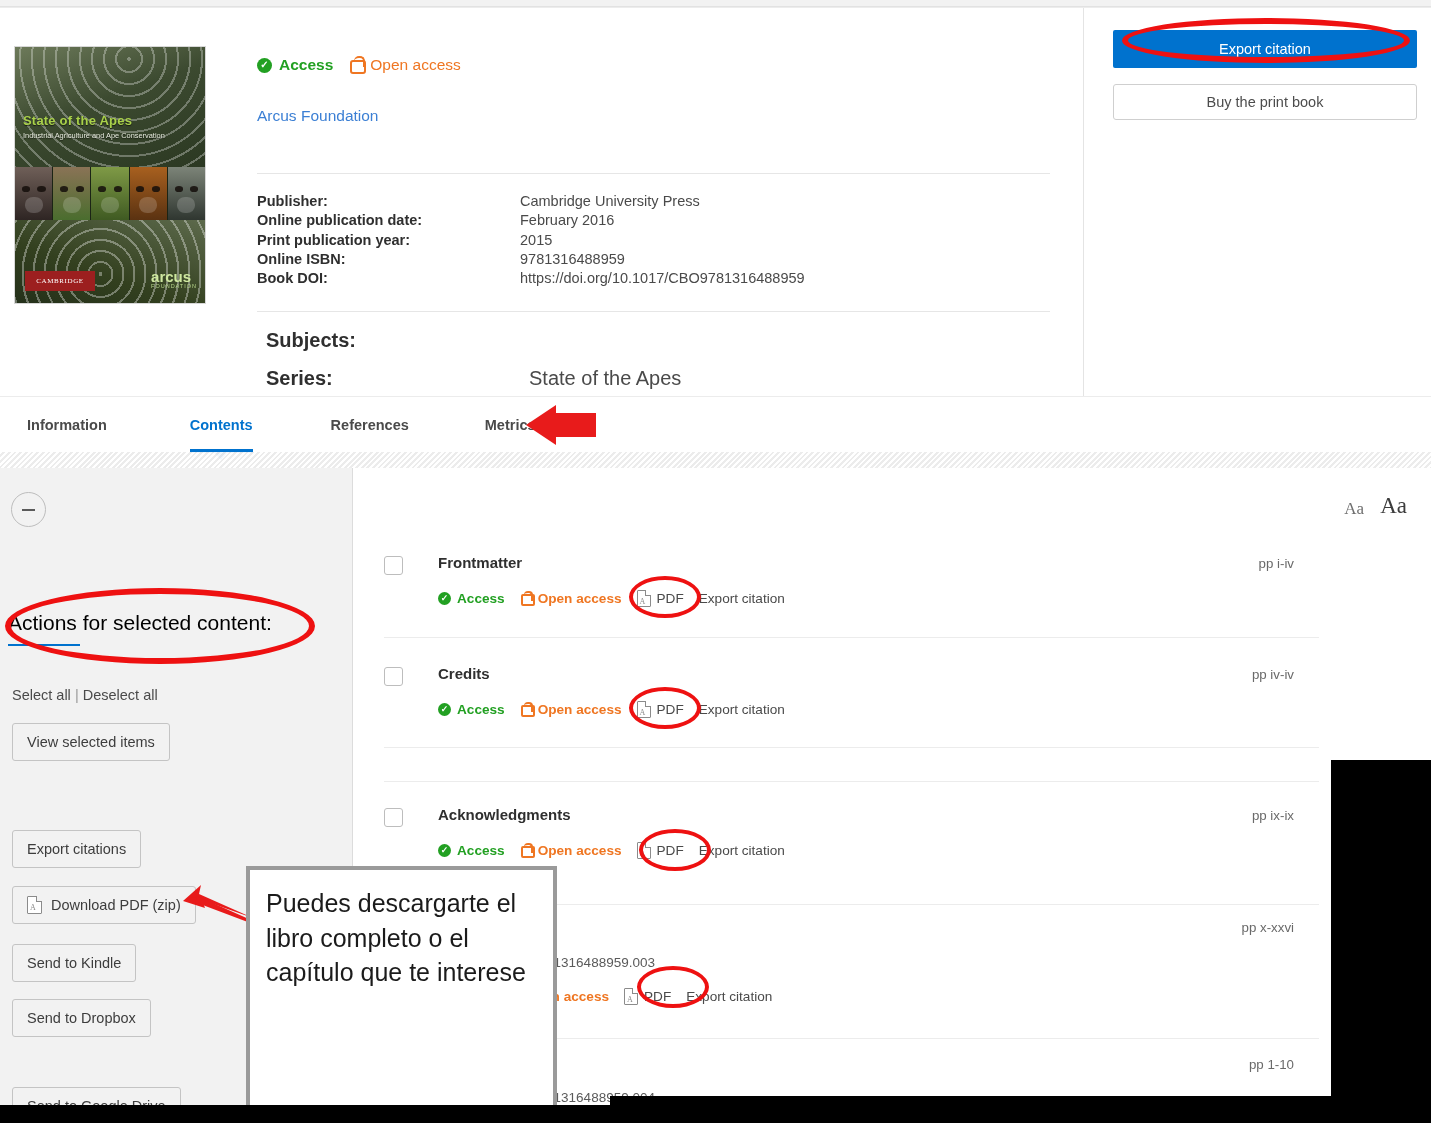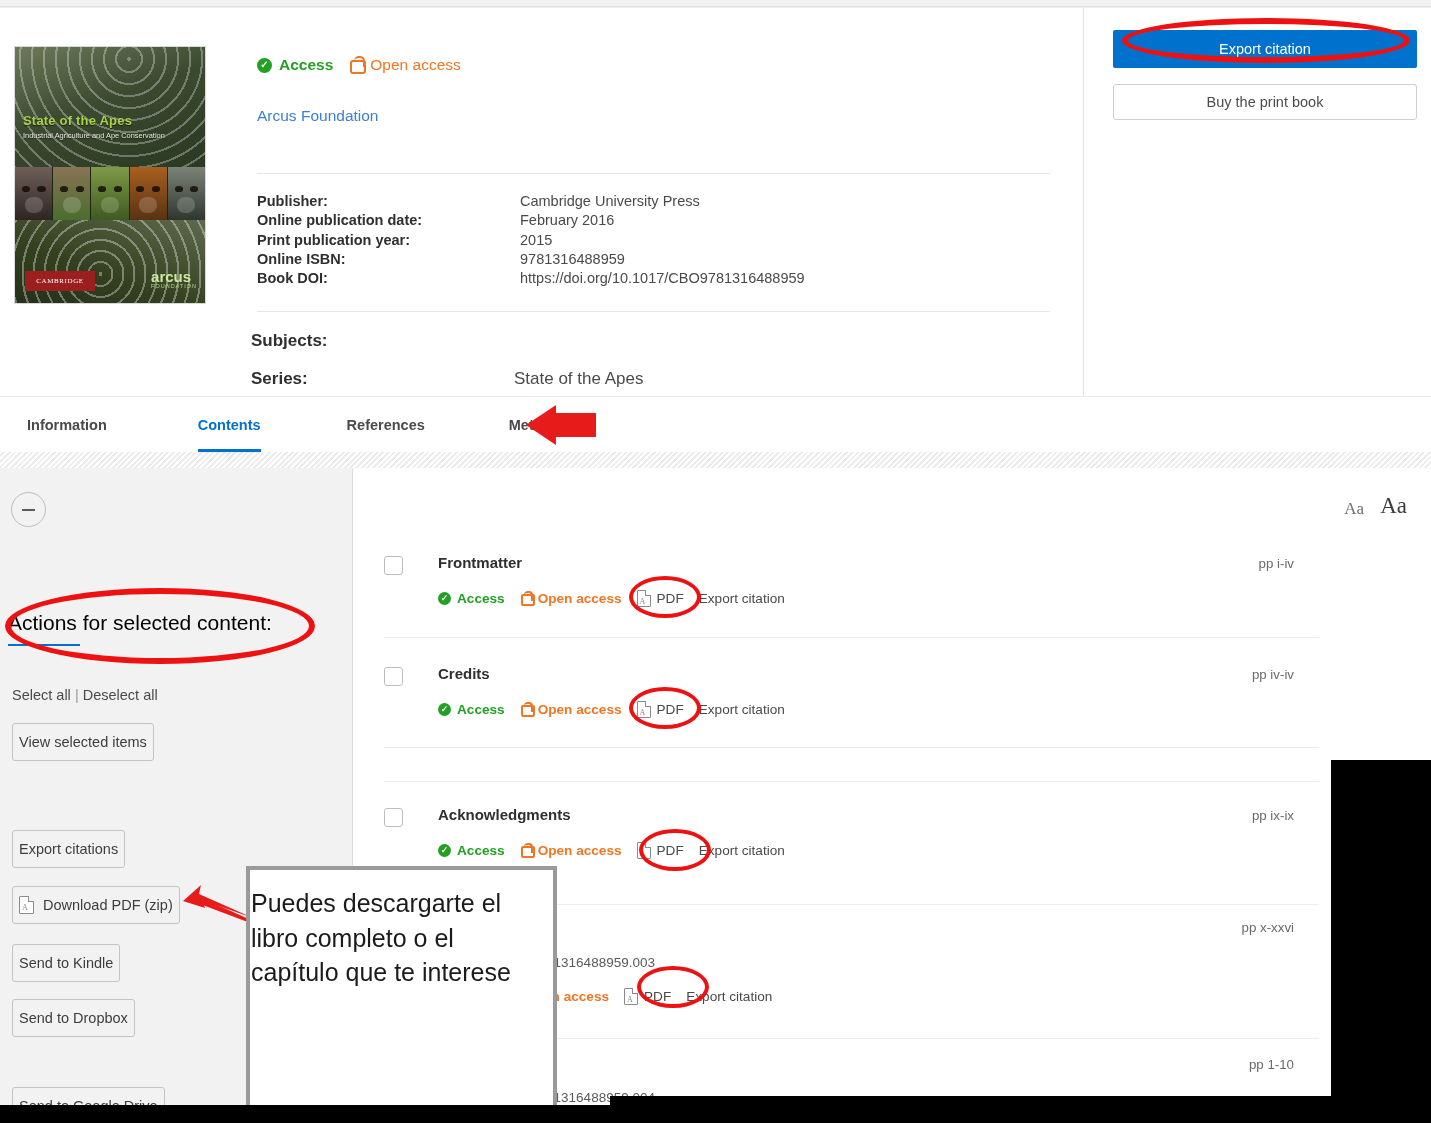--- a/index.html
+++ b/index.html
@@ -90,39 +90,39 @@
 
   .hr1 { position:absolute; left:257px; top:165px; width:793px; height:1px; background:#e6e6e6; }
   .hr2 { position:absolute; left:257px; top:303px; width:793px; height:1px; background:#e6e6e6; }
 
   
   .meta { position:absolute; left:257px; top:184px; font-size:14.5px; color:#3d3d3d; }
   .meta-row { display:flex; line-height:19.3px; }
   .meta-k { width:263px; font-weight:bold; color:#2f2f2f; flex:0 0 263px; }
   .meta-v { color:#4a4a4a; }
 
-  .meta2 { position:absolute; left:251px; top:323px; font-size:17px; color:#3d3d3d; }
+  .meta2 { position:absolute; left:266px; top:323px; font-size:20px; color:#3d3d3d; }
   .meta2 .meta-row { line-height:19.3px; align-items:flex-start; }
   .meta2 .meta-v { max-width:500px; }
 
   
   .btn-export-cite {
     position:absolute; left:1113px; top:22px; width:304px; height:38px;
     background:#0072ce; color:#fff; border:none; border-radius:2px;
     font-size:14.5px; font-family:"Liberation Sans", sans-serif; cursor:pointer;
   }
   .btn-buy {
     position:absolute; left:1113px; top:76px; width:304px; height:36px;
     background:#fff; color:#4c4c4c; border:1px solid #cfcfcf; border-radius:3px;
     font-size:14.5px; font-family:"Liberation Sans", sans-serif; cursor:pointer;
   }
 
   
   .tabs-bar { position:absolute; left:0; top:396px; width:1431px; height:56px; background:#fff; border-top:1px solid #ececec; }
-  .tabs { position:absolute; left:27px; top:0; display:flex; height:56px; align-items:center;gap:8px; }
+  .tabs { position:absolute; left:27px; top:0; display:flex; height:56px; align-items:center; }
   .tab { font-size:14.5px; font-weight:bold; color:#4a4a4a; cursor:pointer; position:relative; height:56px; display:flex; align-items:center; }
   .tab.active { color:#0072ce; }
   .tab-underline { position:absolute; left:0; right:0; bottom:0; height:4px; background:#0072ce; }
   .tab-caret {
     position:absolute; left:50%; bottom:-7px; margin-left:-7px; width:0; height:0;
     border-left:7px solid transparent; border-right:7px solid transparent; border-top:8px solid #0072ce;
   }
   .circ-btn {
     position:absolute; width:33px; height:33px; border-radius:50%; border:1px solid #cdcdcd;
     background:#fff; display:flex; align-items:center; justify-content:center; cursor:pointer;
@@ -148,21 +148,21 @@
 
   .sb-title { position:absolute; left:8px; top:143px; font-size:21px; color:#000000; }
   .sb-title-rule { position:absolute; left:8px; top:176px; width:72px; height:2px; background:#0072ce; }
   .sb-select { position:absolute; left:12px; top:219px; font-size:14.5px; color:#4a4a4a; }
   .sb-select a { color:#4a4a4a; text-decoration:none; cursor:pointer; }
   .sb-sep { color:#9a9a9a; }
 
   .sb-btn {
     position:absolute; left:12px; height:38px; background:#f2f2f2; border:1px solid #c4c4c4;
     border-radius:3px; color:#3d3d3d; font-size:14.5px; font-family:"Liberation Sans", sans-serif;
-    display:flex; align-items:center; padding:0 6px; cursor:pointer; white-space:nowrap;
+    display:flex; align-items:center; padding:0 14px; cursor:pointer; white-space:nowrap;
   }
   .pdf-glyph {
     width:15px; height:18px; border:1.4px solid #8b8b8b; border-radius:1px; position:relative;
     margin-right:9px; flex:0 0 15px; background:#fff;
   }
   .pdf-glyph::after {
     content:""; position:absolute; right:-1.4px; top:-1.4px; width:5px; height:5px;
     background:#f2f2f2; border-left:1.4px solid #8b8b8b; border-bottom:1.4px solid #8b8b8b;
   }
   .pdf-glyph i {
@@ -206,21 +206,21 @@
   
   .ellipse {
     position:absolute; border:6px solid #ee1111; border-radius:50%; pointer-events:none; background:transparent;
   }
   .ellipse.sm { border-width:4.5px; }
   .arrow { position:absolute; pointer-events:none; }
 
   .callout {
     position:absolute; left:246px; top:866px; width:311px; height:247px;
     background:#fff; border:4px solid #9a9a9a;
-    font-size:25px; color:#1b1b1b; line-height:1.38; padding:16px 14px 0 1px;
+    font-size:25px; color:#1b1b1b; line-height:1.38; padding:16px 14px 0 16px;
   }
 
   .black-block { position:absolute; left:1331px; top:760px; width:100px; height:345px; background:#000; }
   .black-bottom { position:absolute; left:0; top:1105px; width:1431px; height:18px; background:#000; }
   .black-bottom2 { position:absolute; left:610px; top:1096px; width:821px; height:27px; background:#000; }
 </style>
 </head>
 <body>
 
 <div class="top-strip">

